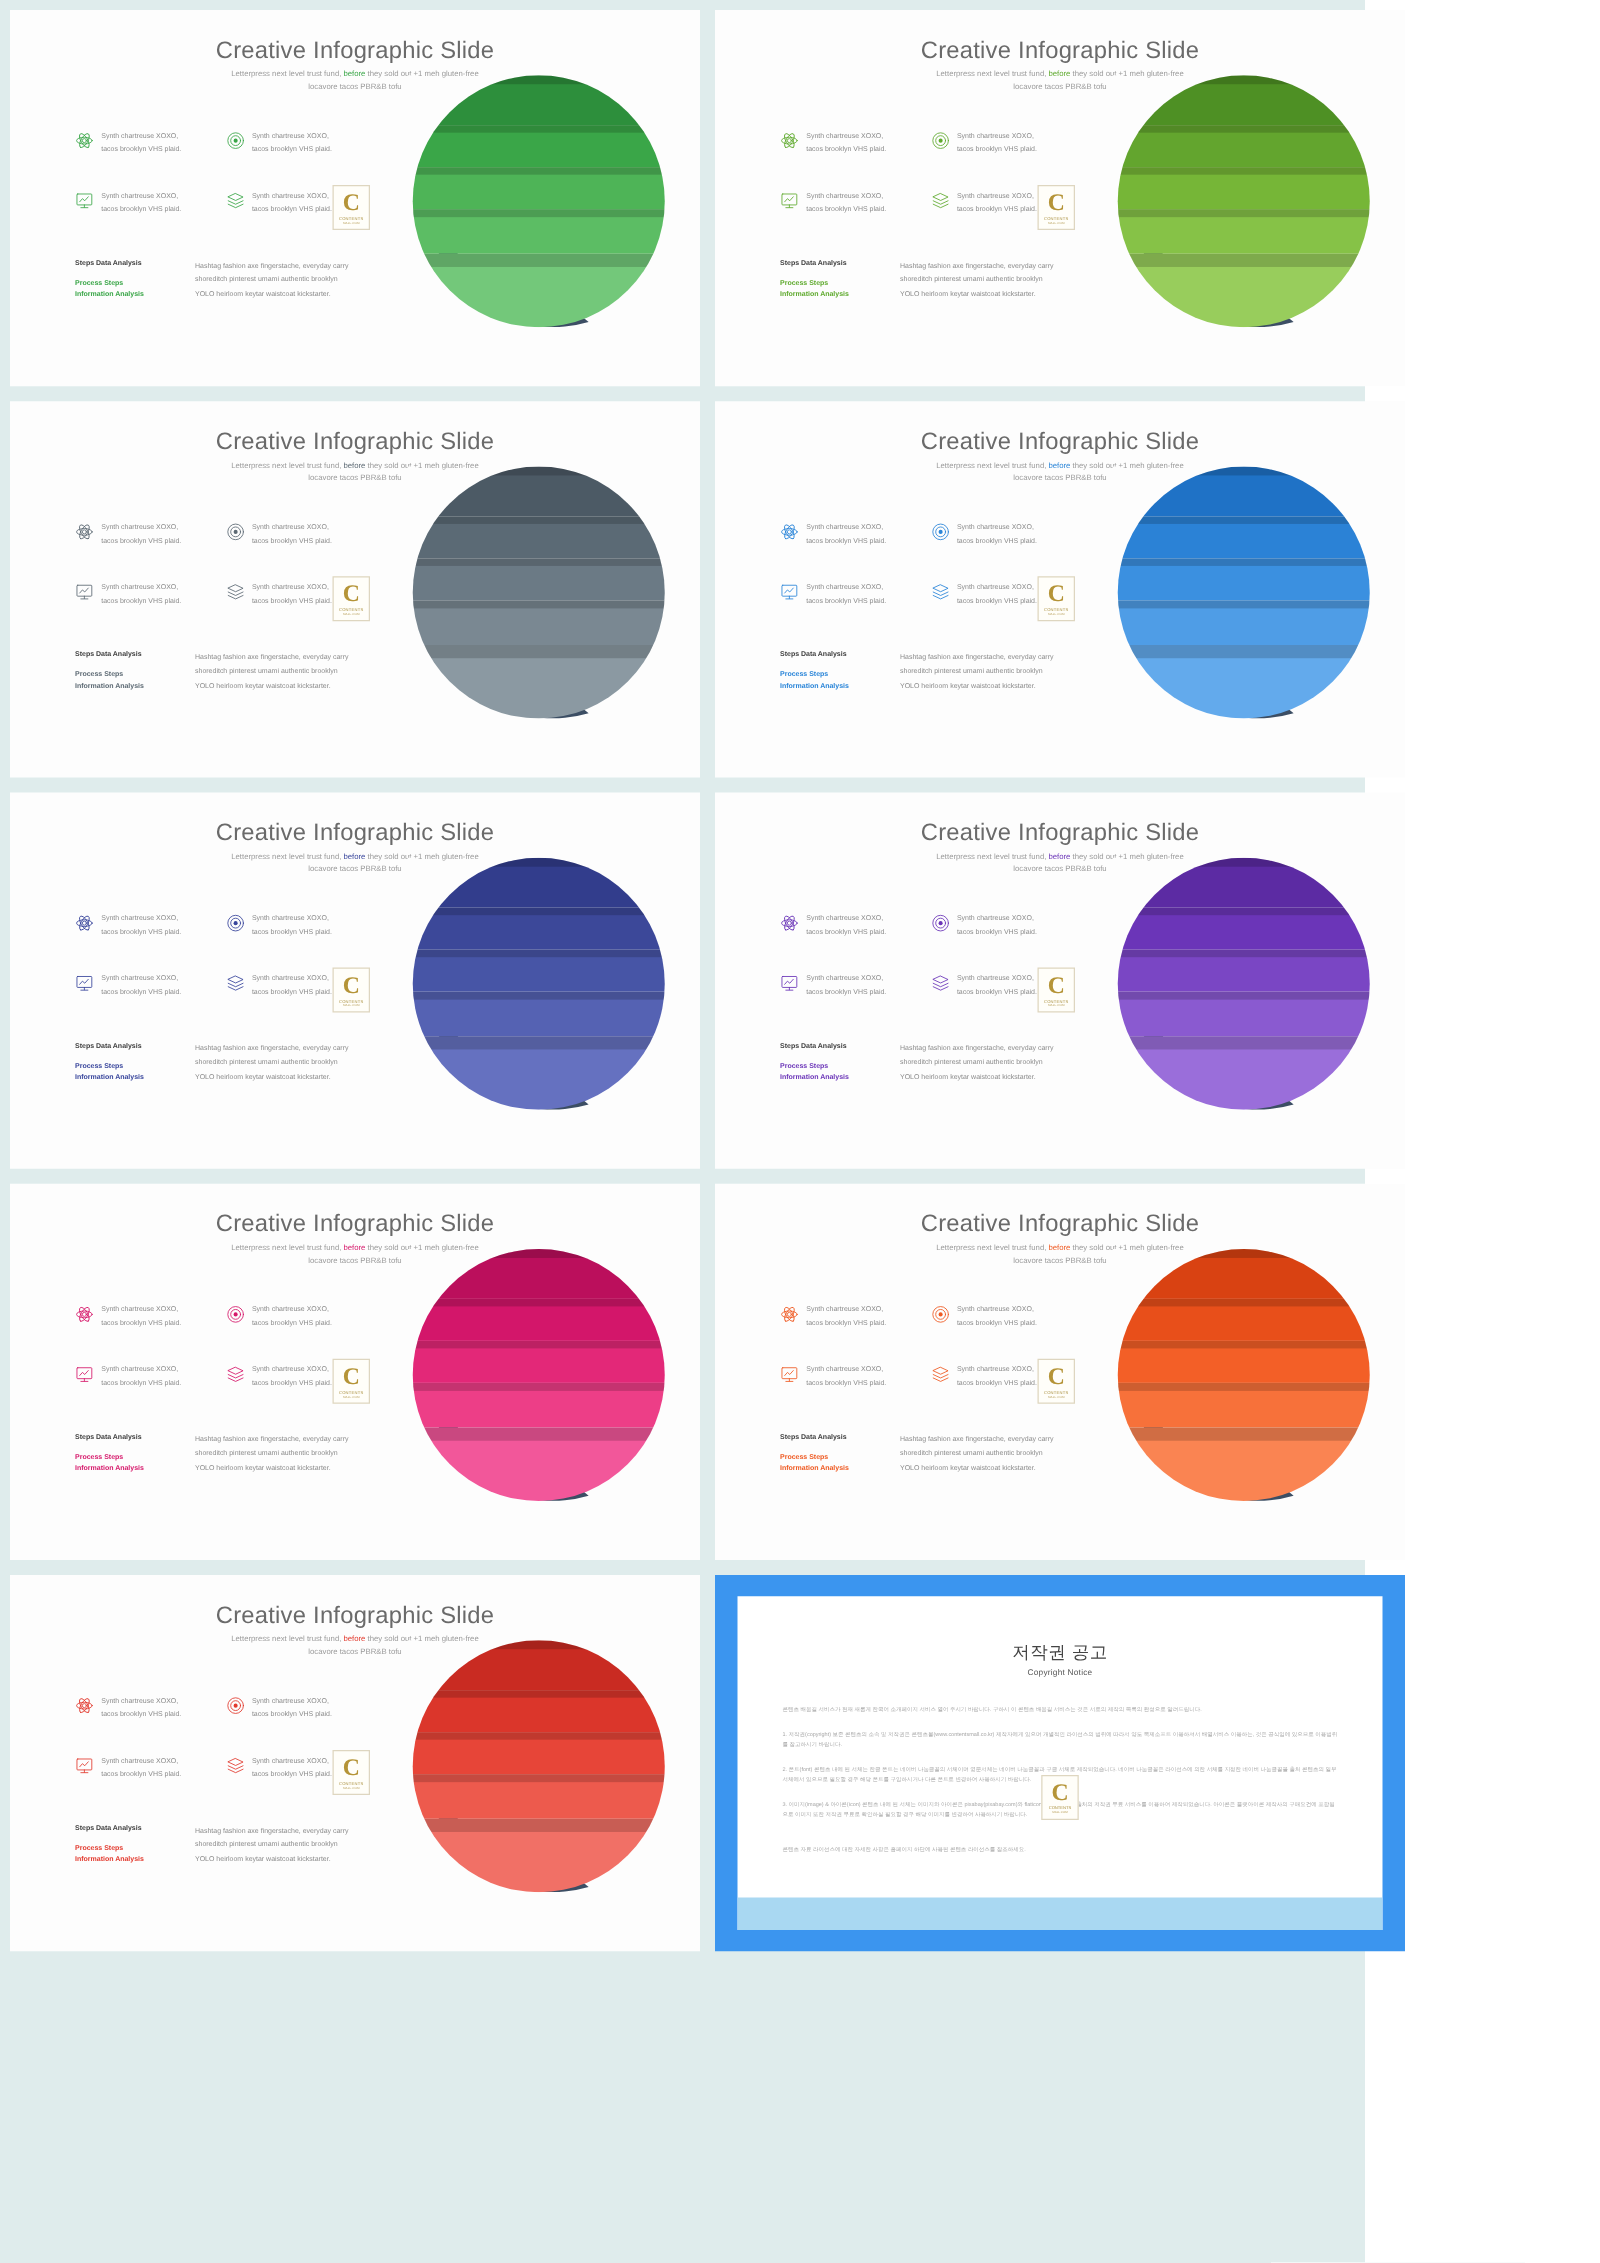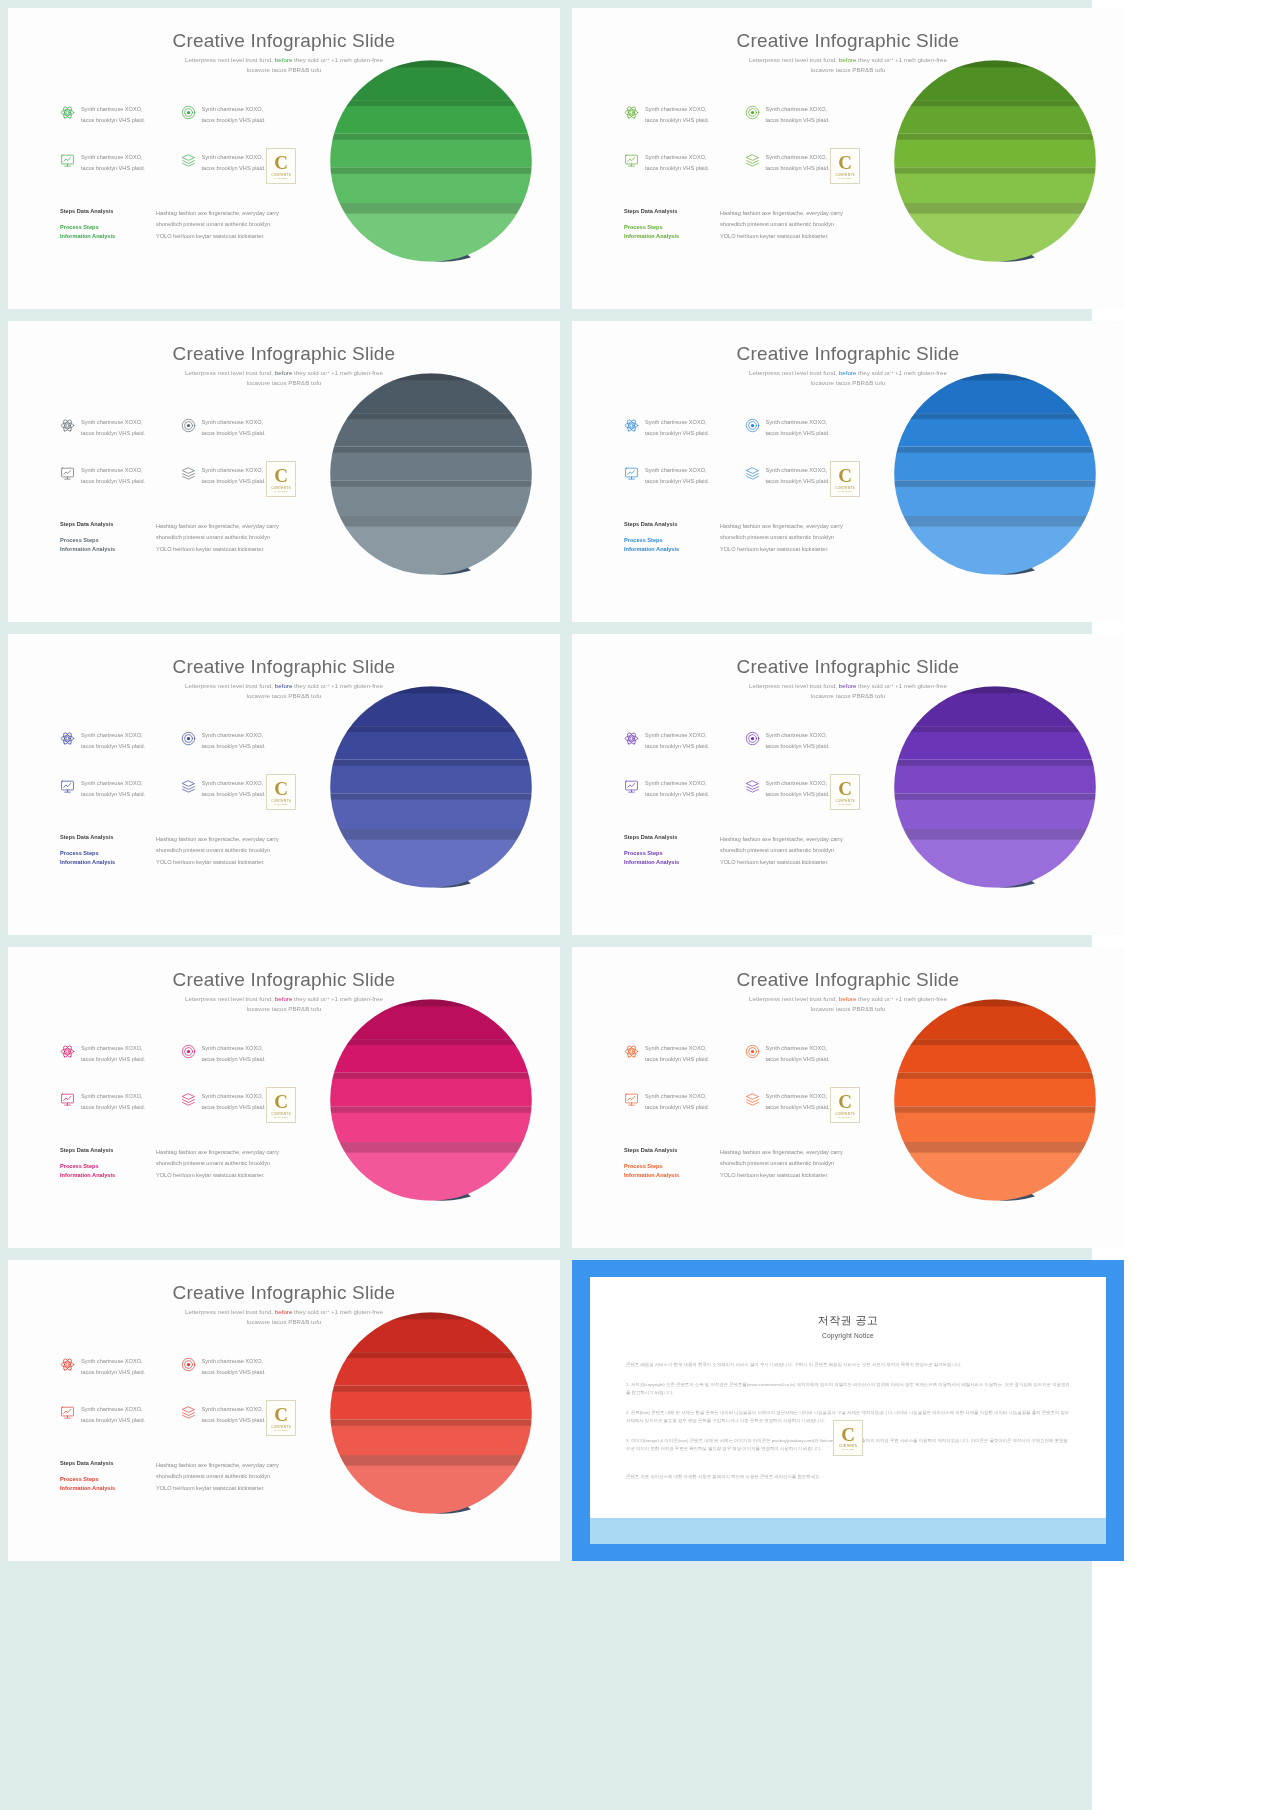--- a/index.html
+++ b/index.html
@@ -119,21 +119,21 @@
     overflow: hidden;
   }
   .cpaper {
     background: #ffffff;
     width: 100%; height: 100%;
     position: relative;
     overflow: hidden;
   }
   .cp-title {
     text-align: center;
-    font-size: 11px;
+    font-size: 14px;
     color: #444;
     margin-top: 36px;
     letter-spacing: .4px;
   }
   .cp-sub {
     text-align: center;
     font-size: 6.6px;
     color: #555;
     margin-top: 4px;
     letter-spacing: .2px;

